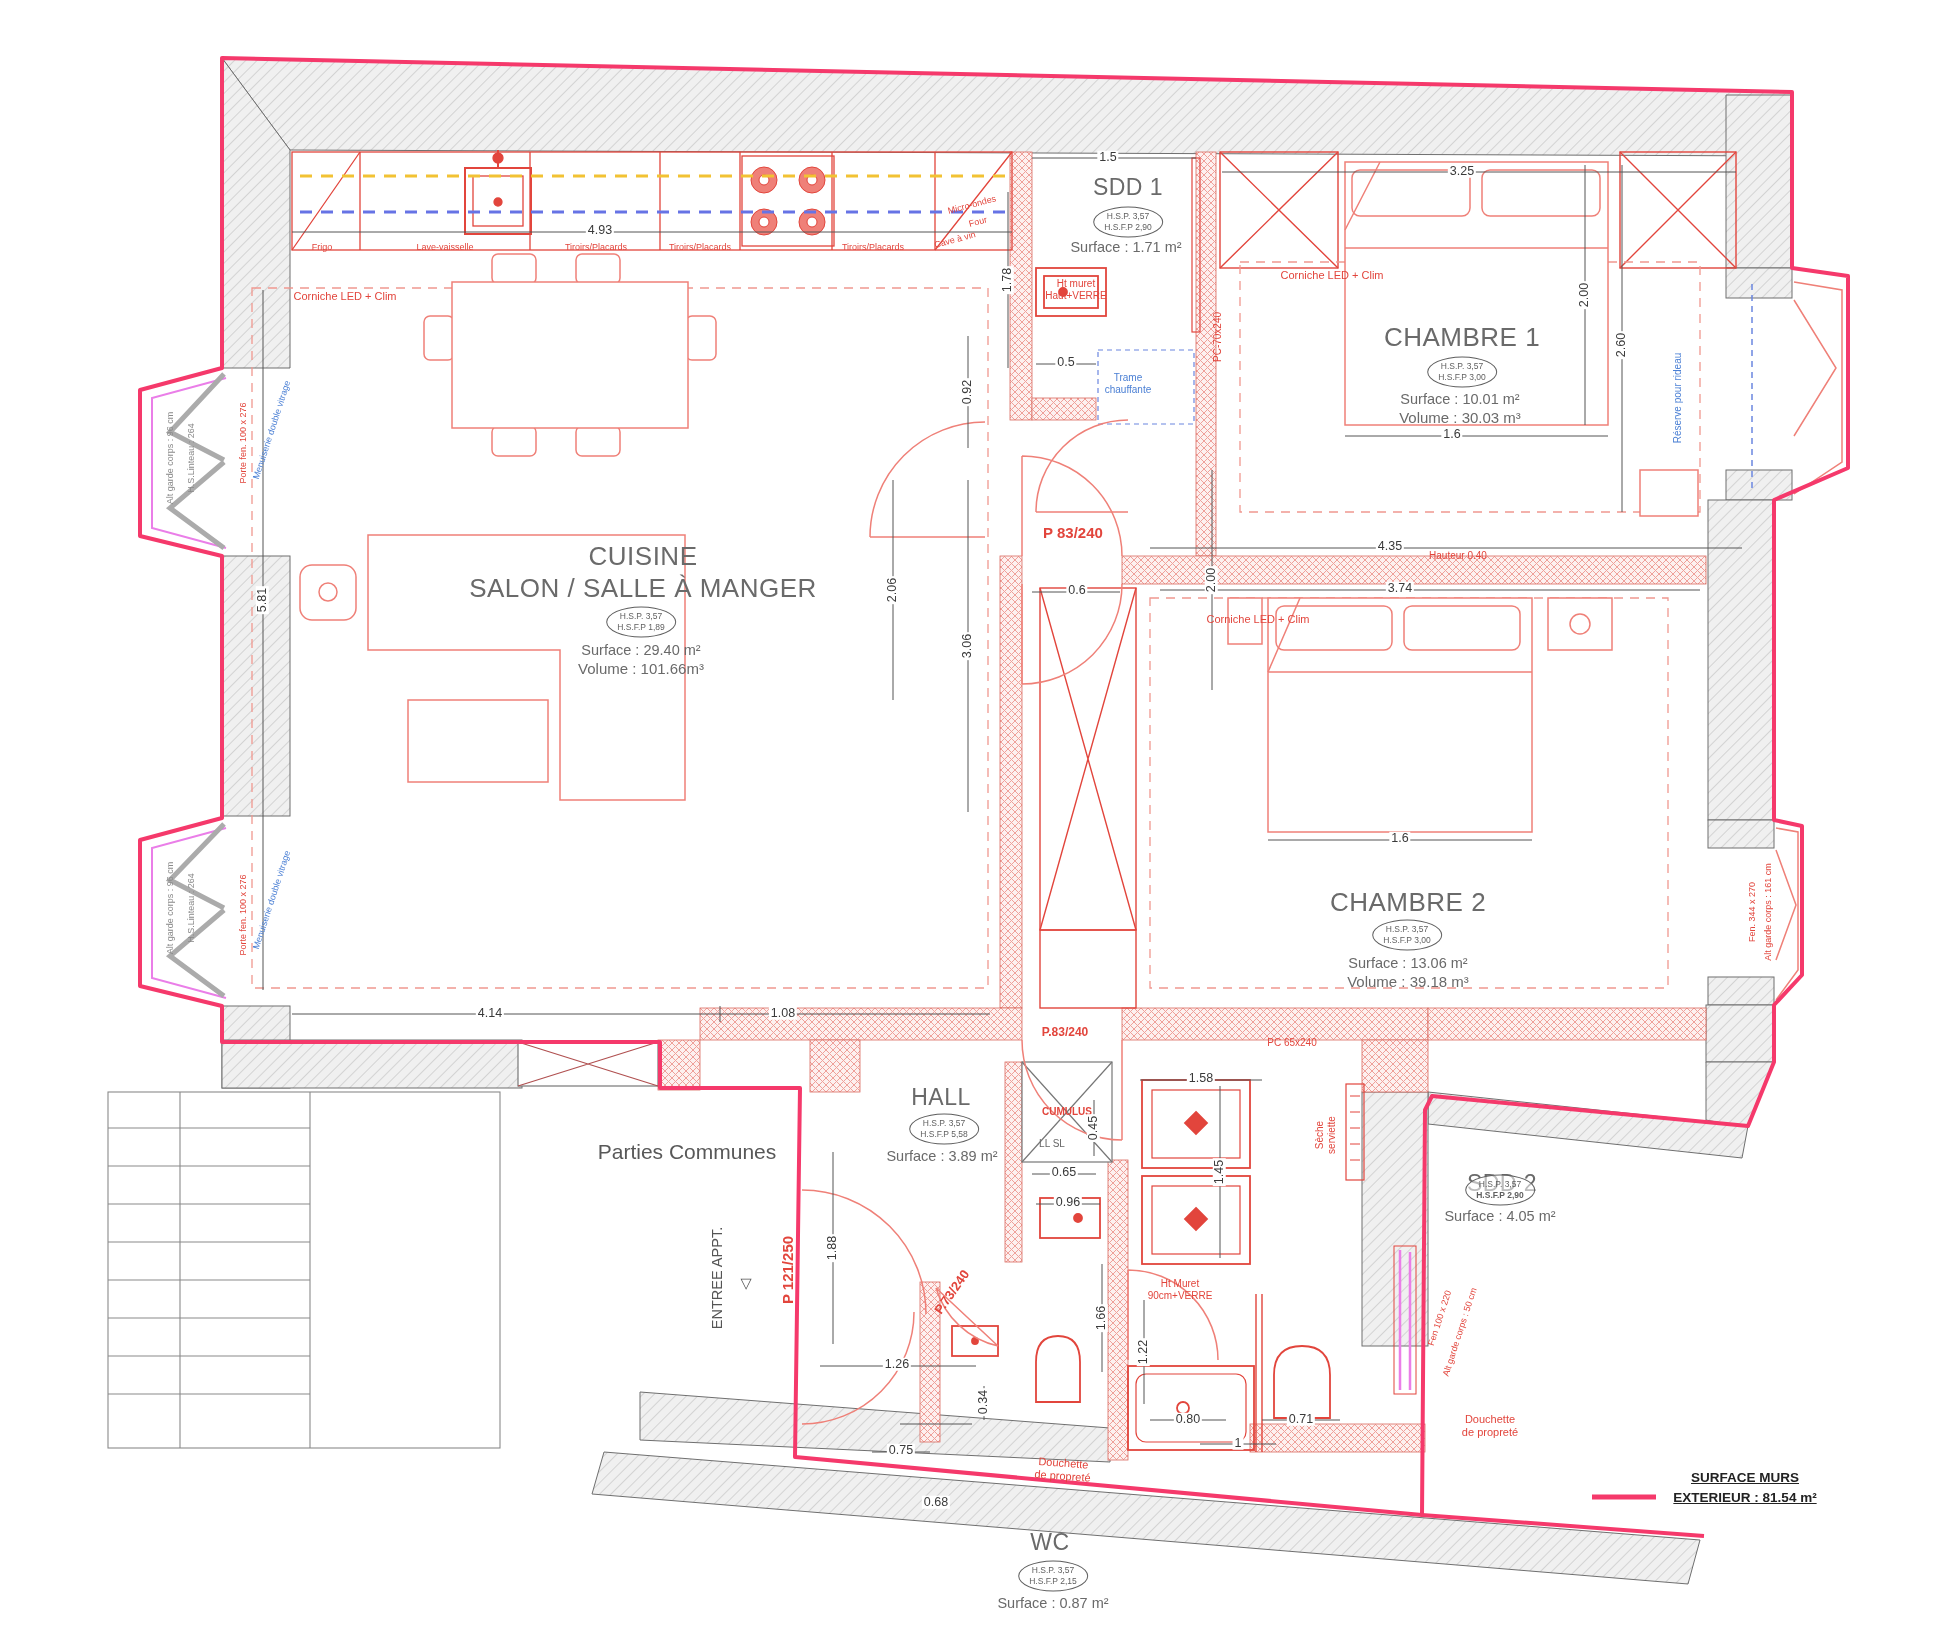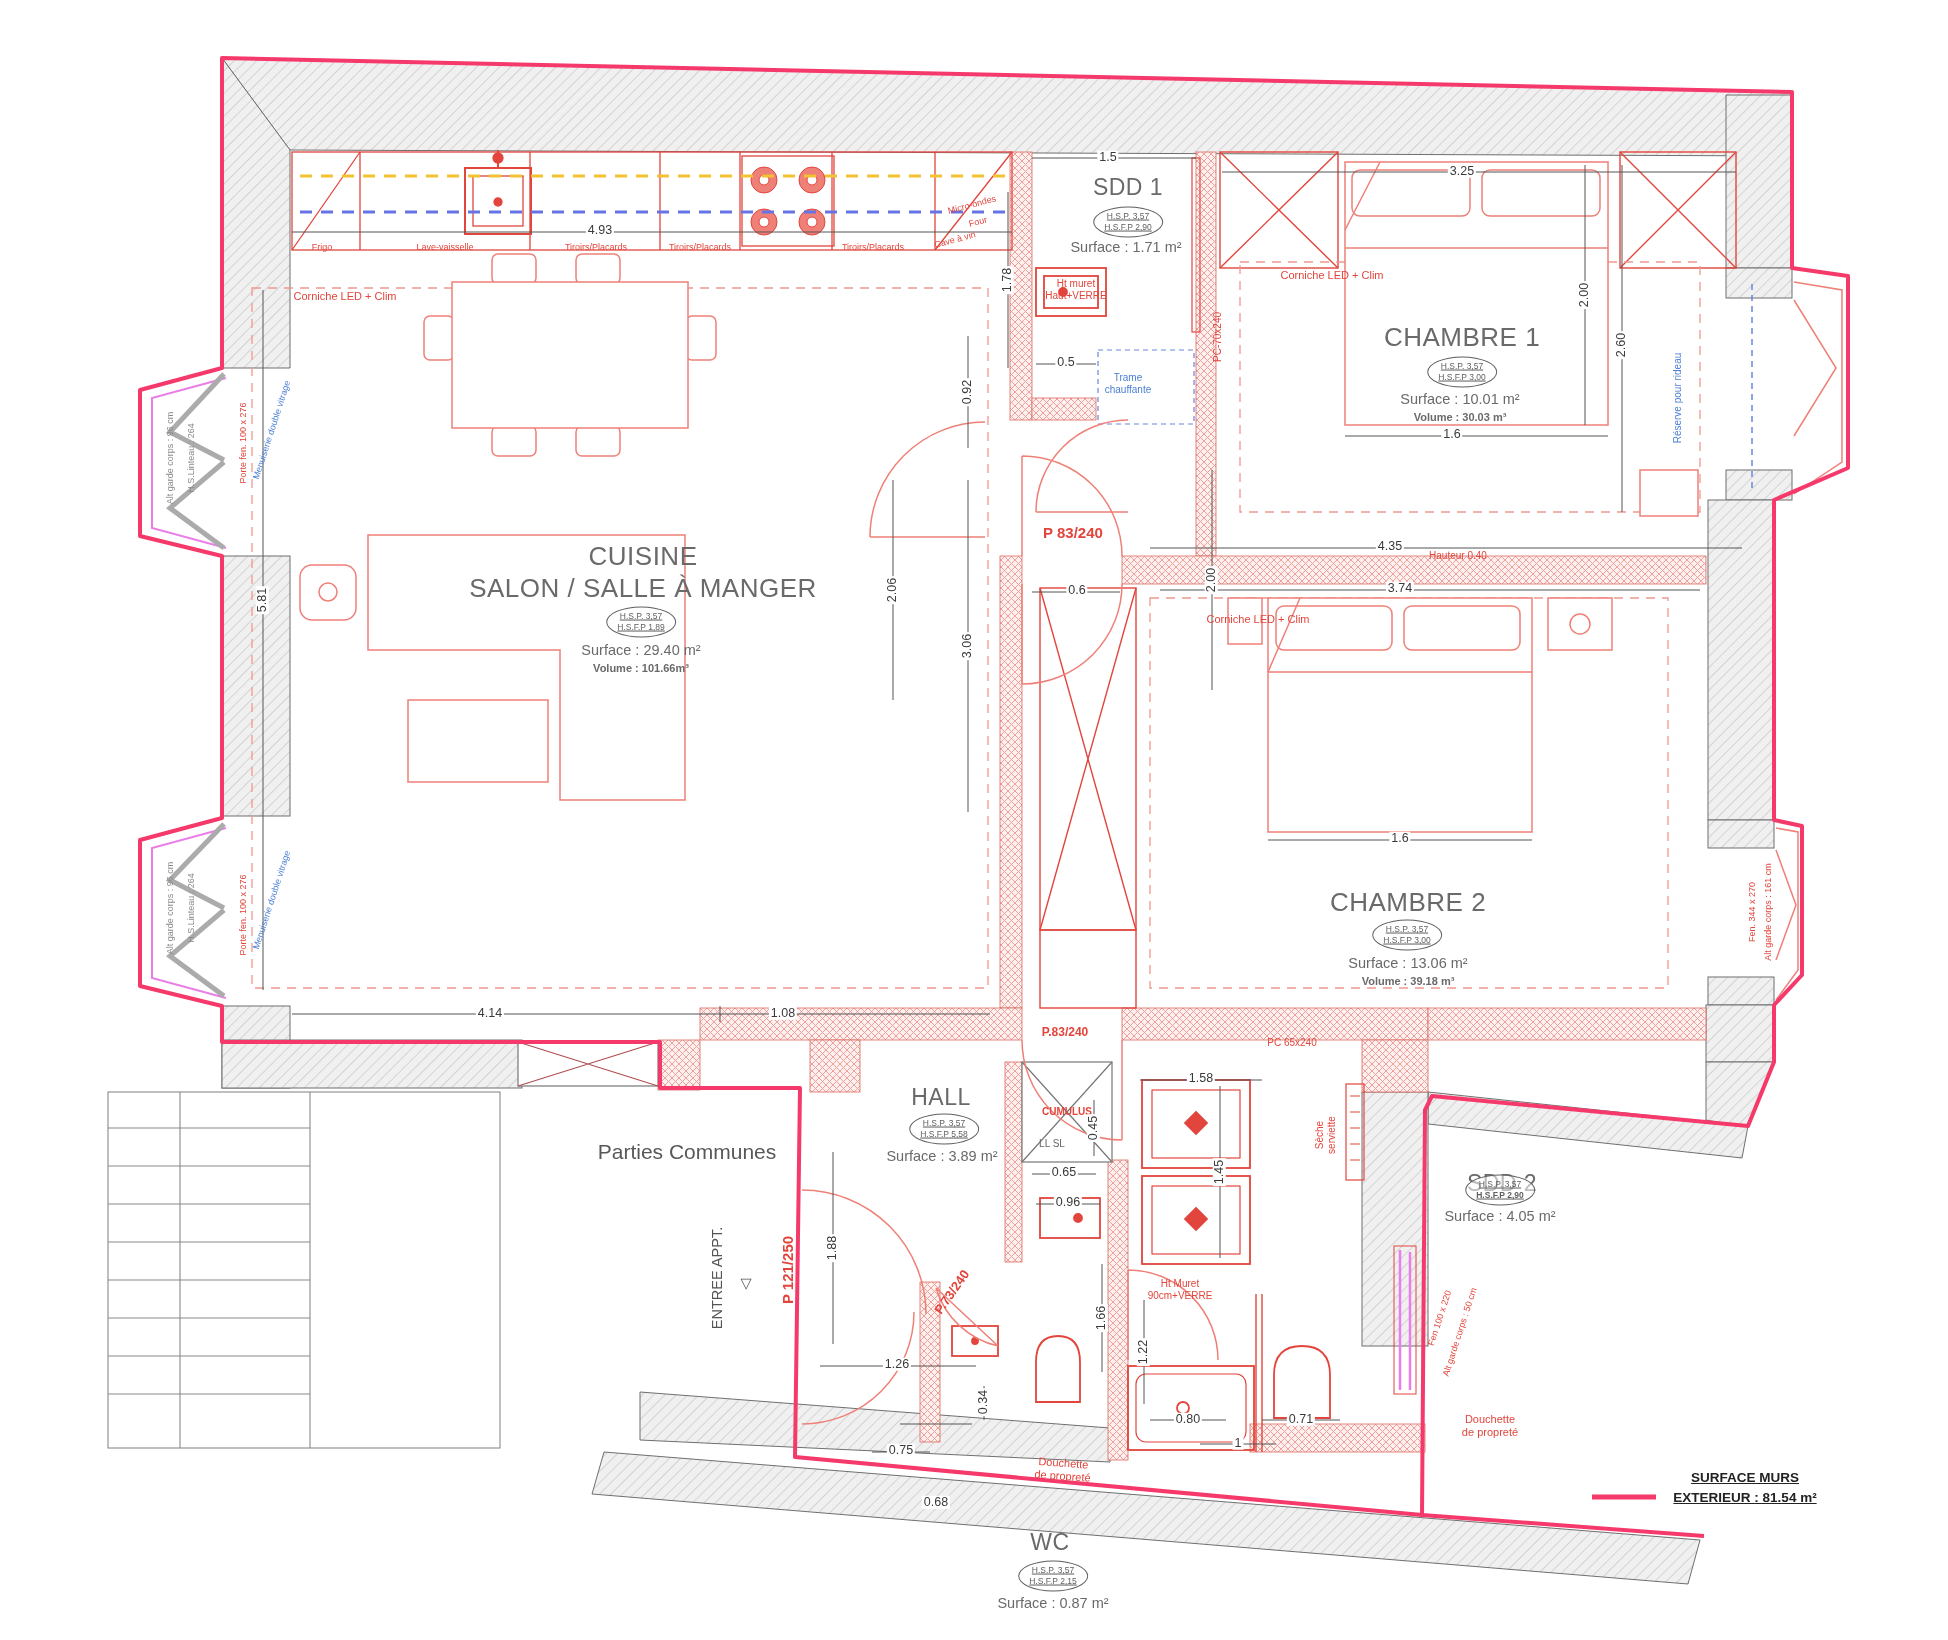--- a/index.html
+++ b/index.html
@@ -10,32 +10,32 @@
        font-family:"Liberation Sans",sans-serif;text-align:center;line-height:1.2;}
   .v  {transform:translate(-50%,-50%) rotate(-90deg);}
   .r55{transform:translate(-50%,-50%) rotate(-55deg);}
   .r72{transform:translate(-50%,-50%) rotate(-72deg);}
   .r15{transform:translate(-50%,-50%) rotate(-15deg);}
   .r4 {transform:translate(-50%,-50%) rotate(4deg);}
   .t1{font-size:26px;letter-spacing:.5px;}
   .t2{font-size:23px;letter-spacing:.5px;}
   .t3{font-size:21px;color:#585858;}
   .s {font-size:14.5px;}
-  .sv{font-size:11px;font-weight:bold;}
+  .sv{font-size:15px;font-weight:normal;}
   .a {font-size:11px;}
   .a2{font-size:10px;}
   .a3{font-size:9px;}
   .red{color:#e2453c;}
   .blue{color:#4a7fd4;}
   .gray{color:#8a8a8a;}
   .bold{font-weight:bold;}
   .dim{font-size:12.5px;color:#3a3a3a;line-height:1;background:#fff;padding:0 2px;}
   .oval{position:absolute;transform:translate(-50%,-50%);border:1.6px solid #5f5f5f;
         border-radius:50%;padding:3px 10px;font-size:8.5px;line-height:1.35;color:#5f5f5f;
-        text-align:center;background:rgba(255,255,255,.55);white-space:nowrap;text-decoration:underline;}
+        text-align:center;background:rgba(255,255,255,.55);white-space:nowrap;}
   .legend{position:absolute;left:1655px;top:1468px;width:180px;text-align:center;
           font-size:13.5px;font-weight:bold;color:#222;line-height:1.5;}
   .legend div{text-decoration:underline;white-space:nowrap;}
 </style>
 </head>
 <body>
 
 <div id="plan">
 
 <svg width="1948" height="1640" viewBox="0 0 1948 1640">

